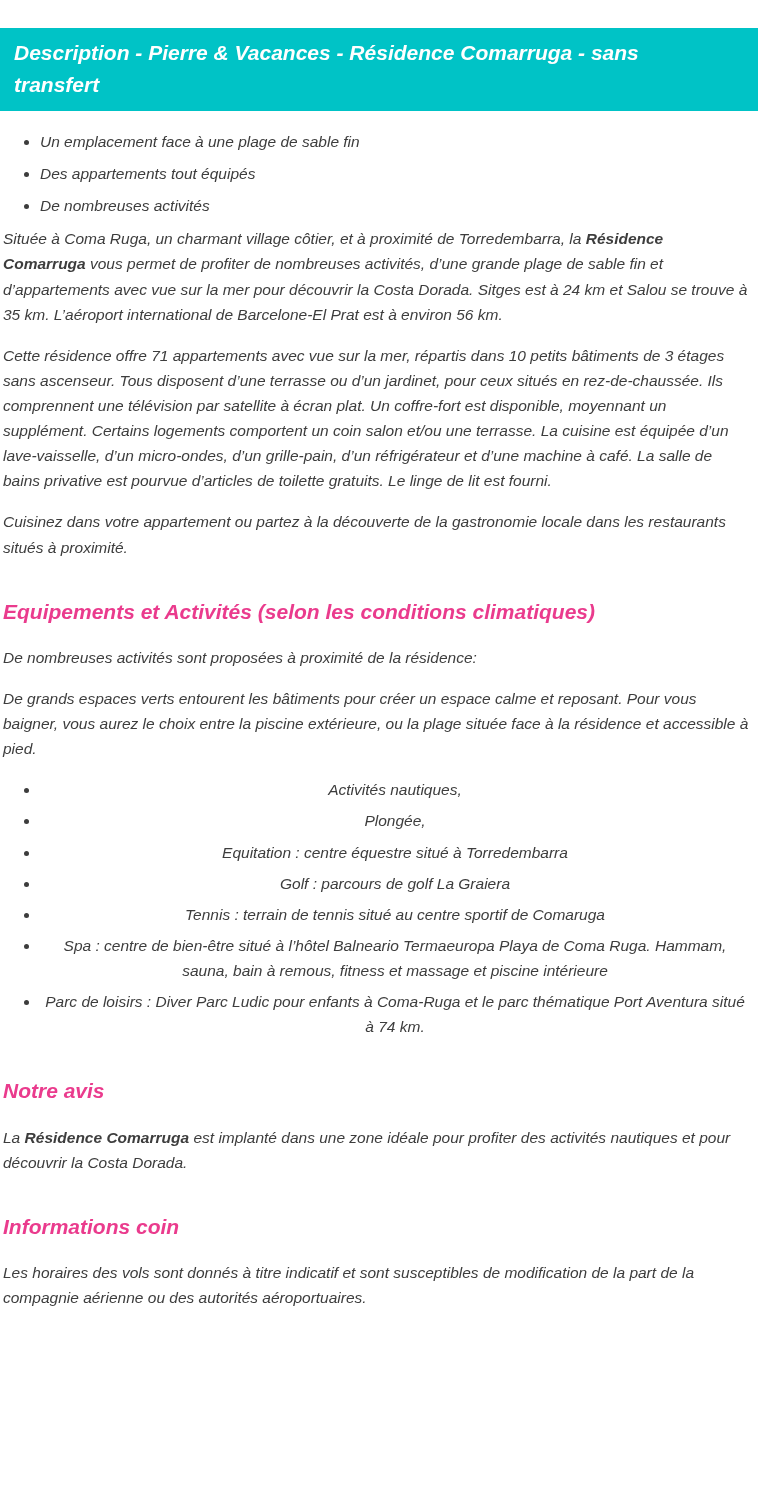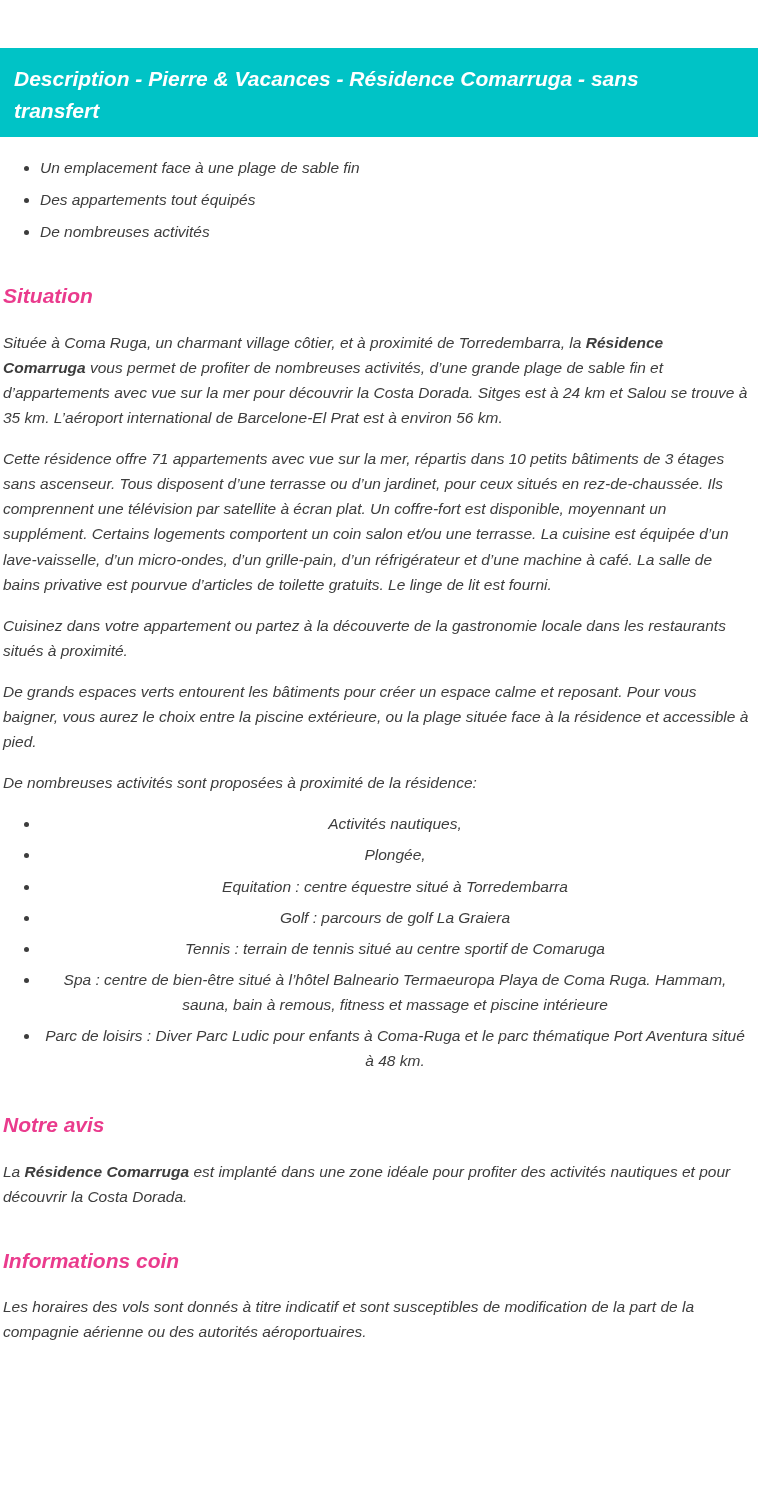--- a/index.html
+++ b/index.html
@@ -8,23 +8,23 @@
     width: 758px;
     min-height: 1503px;
     background: #ffffff;
     font-family: "Liberation Sans", sans-serif;
     font-style: italic;
     font-size: 15.5px;
     line-height: 1.62;
     color: var(--body-text, #3d3d3d);
   }
   .banner {
-    margin-top: 48px;
+    margin-top: 28px;
     background: var(--banner-bg, #00c3c6);
-    padding: 15px 14px 11px 14px;
+    padding: 9px 14px 11px 14px;
   }
   .banner h1 {
     margin: 0;
     color: #ffffff;
     font-size: 21px;
     font-weight: 700;
     font-style: italic;
     line-height: 1.5;
     padding-right: 70px;
   }
@@ -64,38 +64,38 @@
 </div>
 
 <div class="content">
 
   <ul class="highlights">
     <li>Un emplacement face à une plage de sable fin</li>
     <li>Des appartements tout équipés</li>
     <li>De nombreuses activités</li>
   </ul>
 
-  <h2>Situation</h2>
   <p><span>Située à Coma Ruga, un charmant village côtier, et à proximité de Torredembarra, la </span><strong>Résidence Comarruga</strong><span> vous permet de profiter de nombreuses activités, d’une grande plage de sable fin et d’appartements avec vue sur la mer pour découvrir la Costa Dorada. Sitges est à 24 km et Salou se trouve à 35 km. L’aéroport international de Barcelone-El Prat est à environ 56 km.</span></p>
 
   <p>Cette résidence offre 71 appartements avec vue sur la mer, répartis dans 10 petits bâtiments de 3 étages sans ascenseur. Tous disposent d’une terrasse ou d’un jardinet, pour ceux situés en rez-de-chaussée. Ils comprennent une télévision par satellite à écran plat. Un coffre-fort est disponible, moyennant un supplément. Certains logements comportent un coin salon et/ou une terrasse. La cuisine est équipée d’un lave-vaisselle, d’un micro-ondes, d’un grille-pain, d’un réfrigérateur et d’une machine à café. La salle de bains privative est pourvue d’articles de toilette gratuits. Le linge de lit est fourni.</p>
 
   <p>Cuisinez dans votre appartement ou partez à la découverte de la gastronomie locale dans les restaurants situés à proximité.</p>
 
+  <h2>Equipements et Activités (selon les conditions climatiques)</h2>
+  <p>De nombreuses activités sont proposées à proximité de la résidence:</p>
   <p>De grands espaces verts entourent les bâtiments pour créer un espace calme et reposant. Pour vous baigner, vous aurez le choix entre la piscine extérieure, ou la plage située face à la résidence et accessible à pied.</p>
-  <p>De nombreuses activités sont proposées à proximité de la résidence:</p>
 
   <ul class="activities">
     <li>Activités nautiques,</li>
     <li>Plongée,</li>
     <li>Equitation : centre équestre situé à Torredembarra</li>
     <li>Golf : parcours de golf La Graiera</li>
     <li>Tennis : terrain de tennis situé au centre sportif de Comaruga</li>
     <li>Spa : centre de bien-être situé à l’hôtel Balneario Termaeuropa Playa de Coma Ruga. Hammam, sauna, bain à remous, fitness et massage et piscine intérieure</li>
-    <li>Parc de loisirs : Diver Parc Ludic pour enfants à Coma-Ruga et le parc thématique Port Aventura situé à 48 km.</li>
+    <li>Parc de loisirs : Diver Parc Ludic pour enfants à Coma-Ruga et le parc thématique Port Aventura situé à 74 km.</li>
   </ul>
 
   <h2>Notre avis</h2>
   <p><span>La </span><strong>Résidence Comarruga</strong><span> est implanté dans une zone idéale pour profiter des activités nautiques et pour découvrir la Costa Dorada.</span></p>
 
   <h2>Informations coin</h2>
 
   <div class="vols-block">
     <p class="tight">Les horaires des vols sont donnés à titre indicatif et sont susceptibles de modification de la part de la compagnie aérienne ou des autorités aéroportuaires.</p>
 

